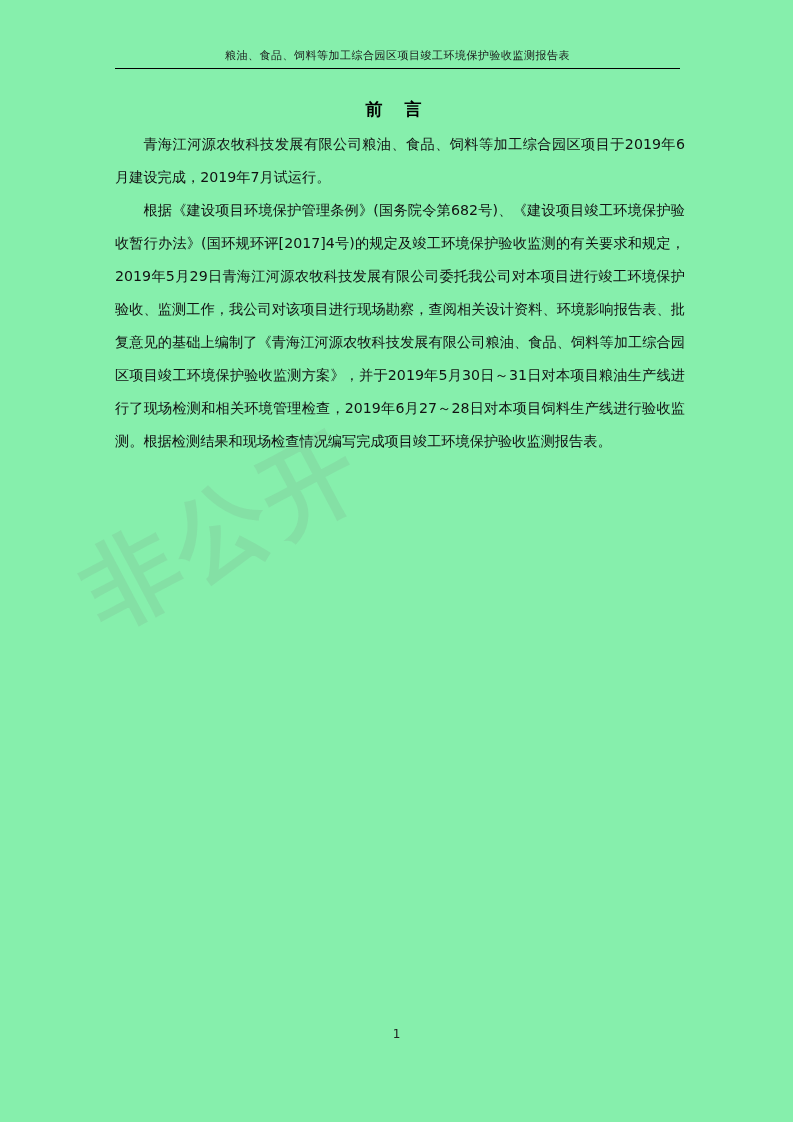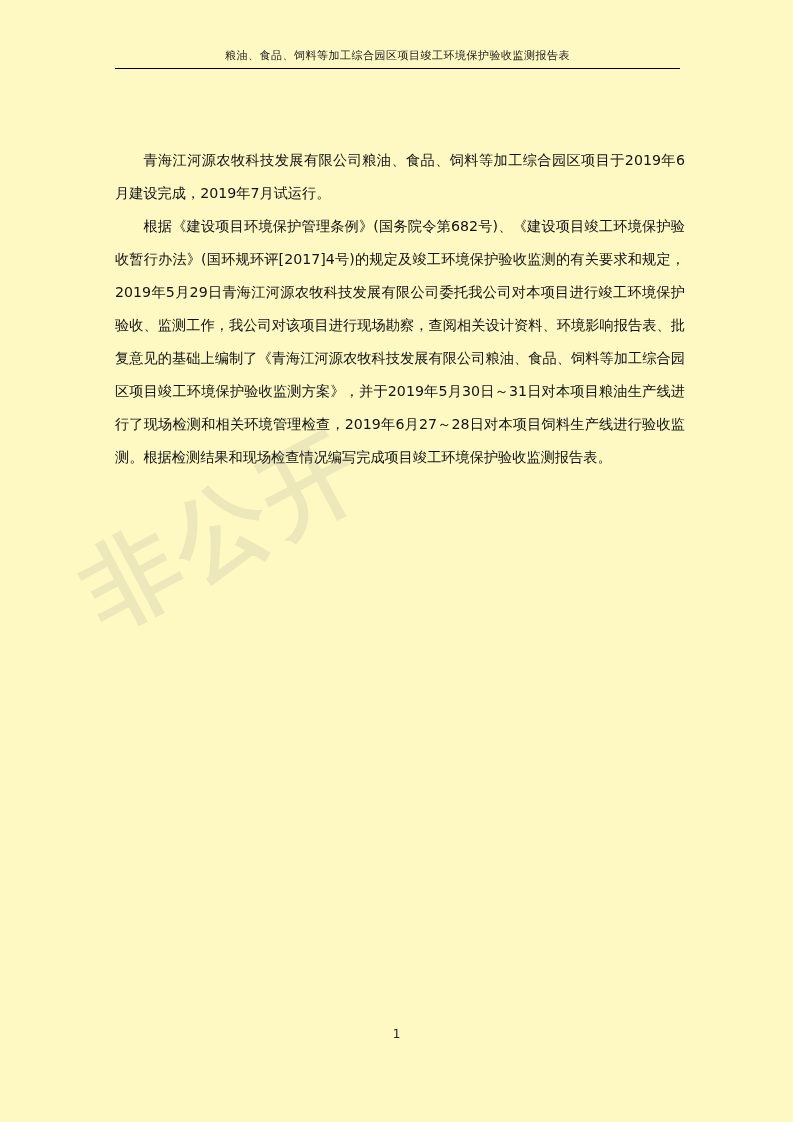--- a/index.html
+++ b/index.html
@@ -4,21 +4,21 @@
 <style>
   html, body {
     margin: 0;
     padding: 0;
     background: #ffffff;
   }
   .page {
     position: relative;
     width: 793px;
     height: 1122px;
-    background: #fef9c3;
+    background: #86efac;
     overflow: hidden;
     font-family: "Liberation Serif", "DejaVu Serif", serif;
     color: #000000;
   }
   .header-area {
     position: absolute;
     left: 115px;
     top: 48px;
     width: 565px;
   }
@@ -43,21 +43,21 @@
     text-align: center;
     font-family: "DejaVu Sans", "Liberation Sans", sans-serif;
     font-size: 17px;
     font-weight: bold;
     letter-spacing: 8px;
     color: #000000;
   }
   .body-area {
     position: absolute;
     left: 115px;
-    top: 144px;
+    top: 128px;
     width: 570px;
   }
   p.para {
     margin: 0 0 0 0;
     font-family: "DejaVu Sans", "Liberation Sans", sans-serif;
     font-size: 14.2px;
     line-height: 33px;
     text-align: justify;
     text-justify: inter-ideograph;
     text-indent: 2em;
@@ -94,20 +94,21 @@
 </head>
 <body>
 
 <div class="page">
 
   <div class="header-area">
     <div class="header-text">粮油、食品、饲料等加工综合园区项目竣工环境保护验收监测报告表</div>
     <div class="header-rule"></div>
   </div>
 
+  <div class="doc-title">前  言</div>
 
   <div class="body-area">
     <p class="para">青海江河源农牧科技发展有限公司粮油、食品、饲料等加工综合园区项目于2019年6月建设完成，2019年7月试运行。</p>
     <p class="para">根据《建设项目环境保护管理条例》(国务院令第682号)、《建设项目竣工环境保护验收暂行办法》(国环规环评[2017]4号)的规定及竣工环境保护验收监测的有关要求和规定，2019年5月29日青海江河源农牧科技发展有限公司委托我公司对本项目进行竣工环境保护验收、监测工作，我公司对该项目进行现场勘察，查阅相关设计资料、环境影响报告表、批复意见的基础上编制了《青海江河源农牧科技发展有限公司粮油、食品、饲料等加工综合园区项目竣工环境保护验收监测方案》，并于2019年5月30日～31日对本项目粮油生产线进行了现场检测和相关环境管理检查，2019年6月27～28日对本项目饲料生产线进行验收监测。根据检测结果和现场检查情况编写完成项目竣工环境保护验收监测报告表。</p>
   </div>
 
   <div class="watermark">非公开</div>
 
   <div class="page-number">1</div>
 

